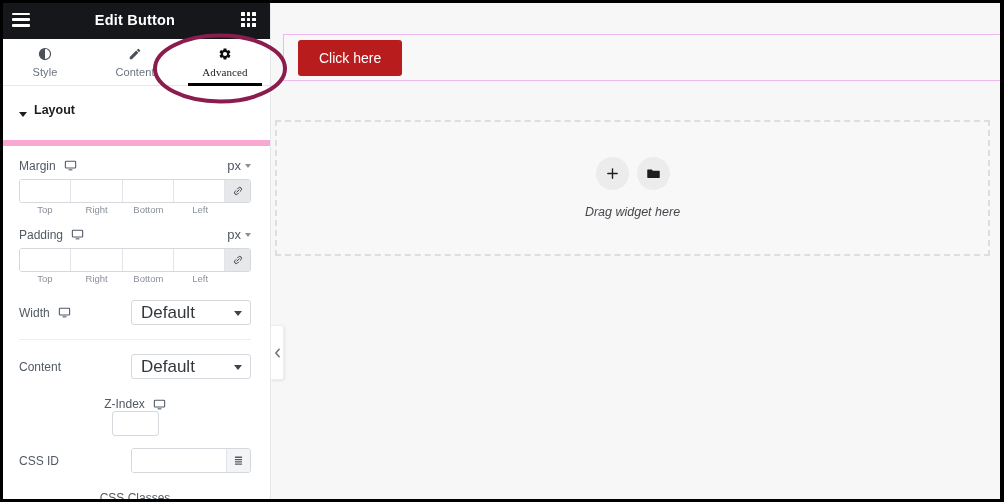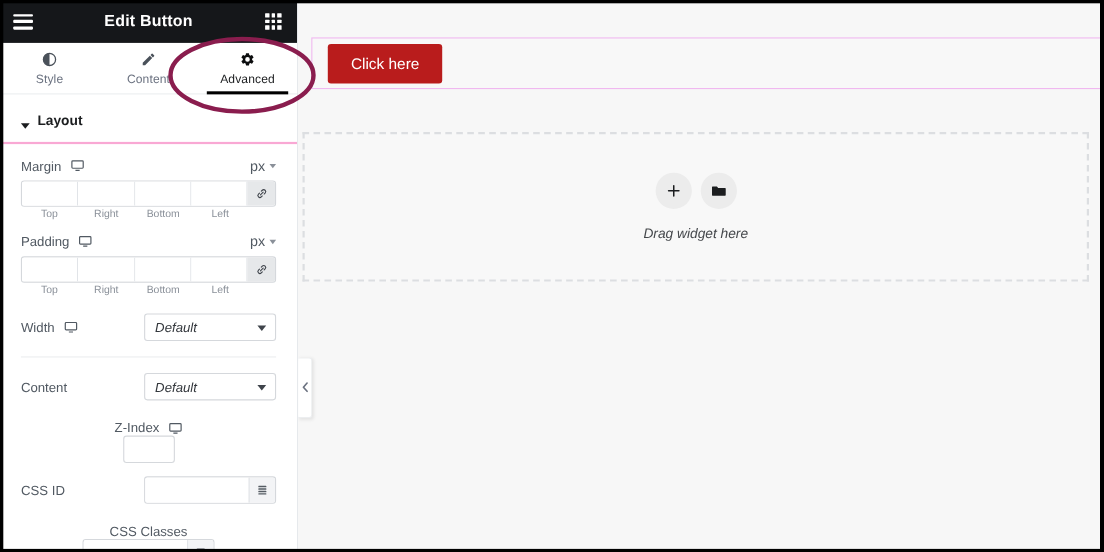--- a/index.html
+++ b/index.html
@@ -101,45 +101,45 @@
     align-items: center;
     justify-content: center;
     gap: 4px;
     position: relative;
     cursor: pointer;
     color: #6b7280;
   }
   .tab .tab-ico { height: 15px; display: flex; align-items: center; justify-content: center; }
   .tab .tab-label { font-size: 11px; letter-spacing: .1px; }
   .tab.active { color: #0c0d0e; }
-  .tab.active .tab-label { color: #1b1d1f; }
+  .tab.active .tab-label { color: #1b1d1f; font-family: Liberation Serif, serif; }
   .tab.active::after {
     content: "";
     position: absolute;
     left: 8px; right: 8px; bottom: -1px;
     height: 3px;
     background: #000000;
   }
 
   
   #panel-body {
     position: relative;
     height: calc(502px - 39px - 47px);
     background: #ffffff;
     padding: 0;
   }
 
   .section-head {
     display: flex; align-items: flex-end; gap: 7px;
-    padding: 17px 16px 12px 19px;
+    padding: 17px 16px 23px 19px;
     font-size: 12.5px;
     font-weight: bold;
     color: #1b1d1f;
     cursor: pointer;
-    border-bottom: 2px solid #f9a8d4;
+    border-bottom: 6px solid #f9a8d4;
   }
   .caret-down {
     width: 0; height: 0;
     border-left: 4.5px solid transparent;
     border-right: 4.5px solid transparent;
     border-top: 5px solid #1b1d1f;
   }
 
   .ctrl { padding: 0 19px; }
 
@@ -217,24 +217,23 @@
   .select-box {
     position: relative;
     width: 120px;
     height: 25px;
     border: 1px solid #d5d8dc;
     border-radius: 3px;
     background: #ffffff;
     display: flex;
     align-items: center;
     padding: 0 9px;
-    font-size: 12px;
+    font-size: 17px;
     color: #33373c;
     cursor: pointer;
-    font-style: italic;
   }
   .select-box .sel-caret {
     position: absolute; right: 8px; top: 50%;
     margin-top: -2px;
     width: 0; height: 0;
     border-left: 4px solid transparent;
     border-right: 4px solid transparent;
     border-top: 5px solid #3f444b;
   }
 

